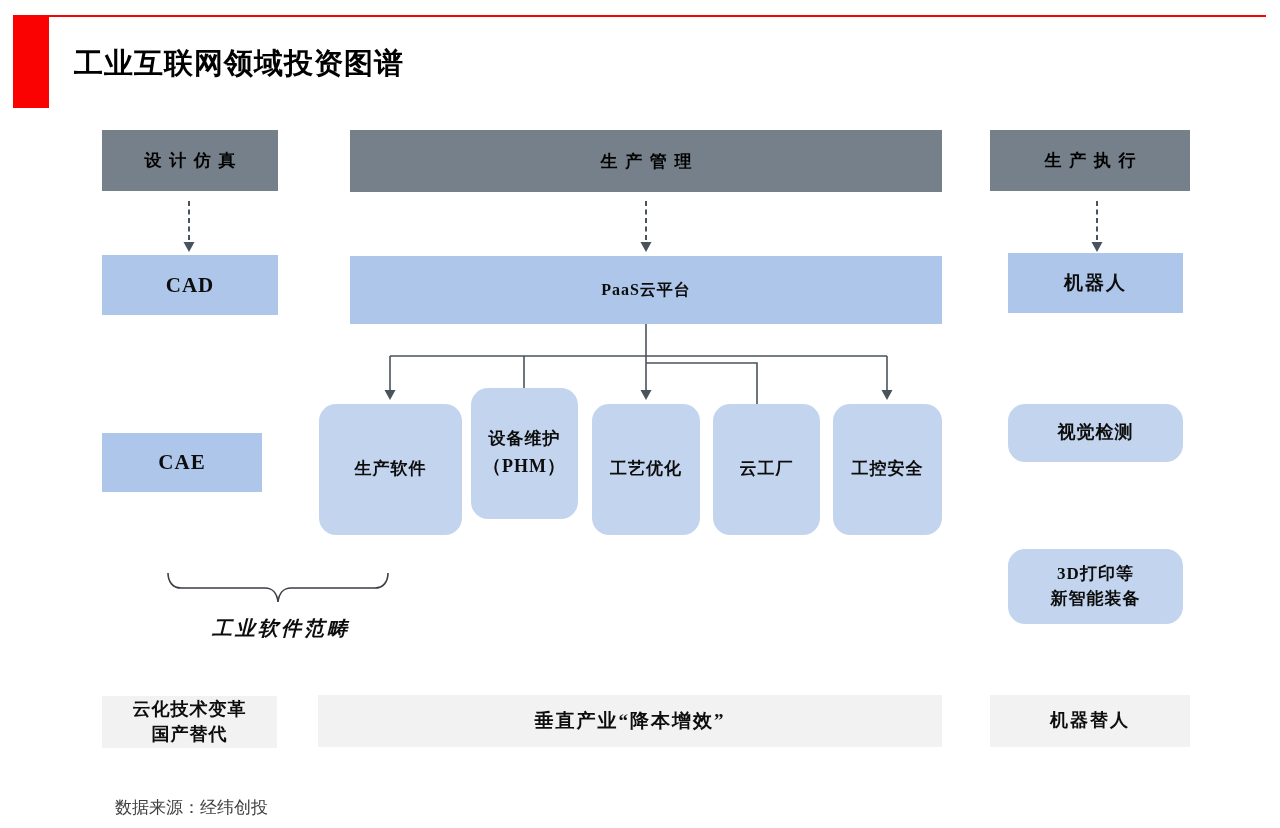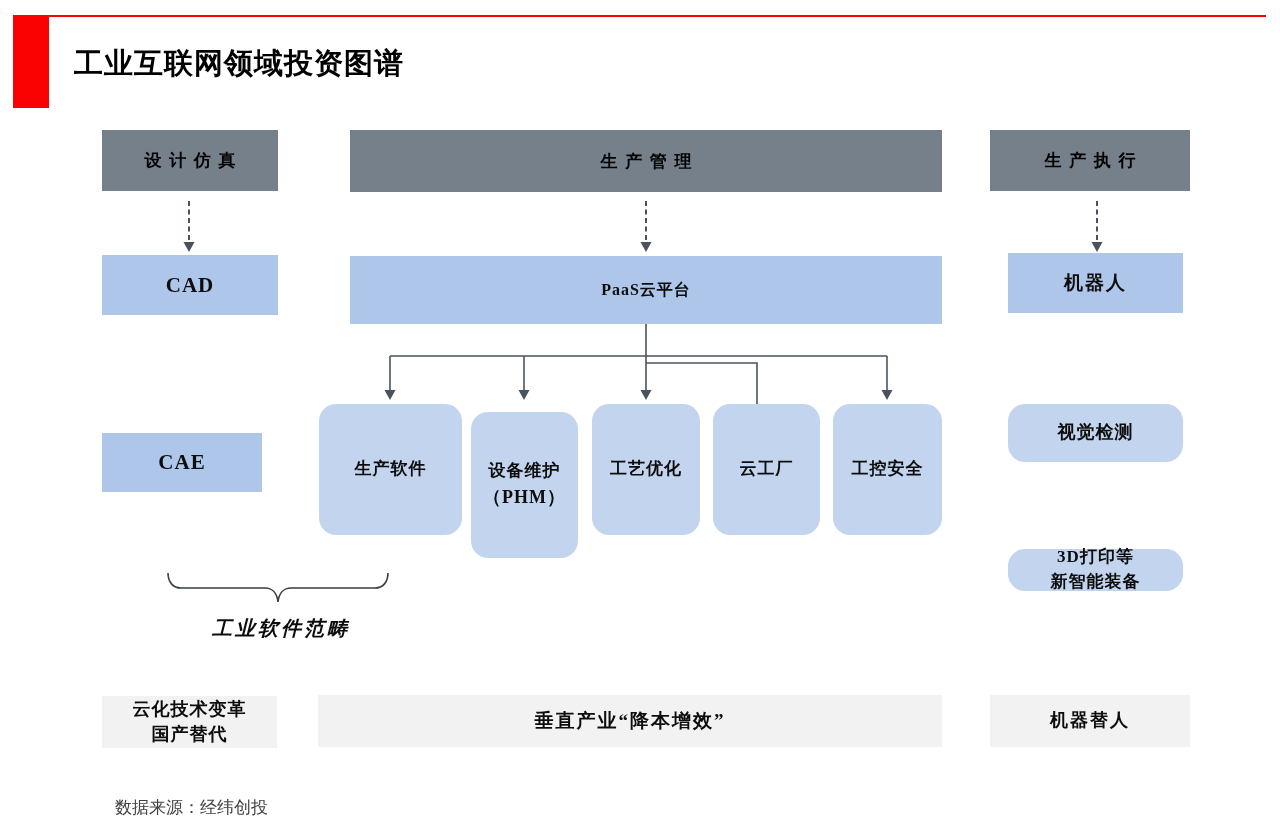--- a/index.html
+++ b/index.html
@@ -100,36 +100,36 @@
 
   <div class="abs blue latin" style="left:102px;top:255px;width:176px;height:60px;">CAD</div>
   <div class="abs blue latin" style="left:350px;top:256px;width:592px;height:68px;font-size:16px;">PaaS云平台</div>
   <div class="abs blue" style="left:1008px;top:253px;width:175px;height:60px;">机器人</div>
 
   <div class="abs blue latin" style="left:102px;top:433px;width:160px;height:59px;">CAE</div>
 
   <div class="abs blue2" style="left:319px;top:404px;width:143px;height:131px;">
     <span>生产软件</span>
   </div>
-  <div class="abs blue2" style="left:471px;top:412px;width:107px;height:146px;">
+  <div class="abs blue2" style="left:471px;top:388px;width:107px;height:131px;">
     <span>设备维护</span>
     <span style="font-size:18px;">（PHM）</span>
   </div>
   <div class="abs blue2" style="left:592px;top:404px;width:108px;height:131px;">
     <span>工艺优化</span>
   </div>
   <div class="abs blue2" style="left:713px;top:404px;width:107px;height:131px;">
     <span>云工厂</span>
   </div>
   <div class="abs blue2" style="left:833px;top:404px;width:109px;height:131px;">
     <span>工控安全</span>
   </div>
 
   <div class="abs blue2" style="left:1008px;top:404px;width:175px;height:58px;font-size:18px;">视觉检测</div>
-  <div class="abs blue2" style="left:1008px;top:549px;width:175px;height:42px;font-size:17px;line-height:1.45;">
+  <div class="abs blue2" style="left:1008px;top:549px;width:175px;height:75px;font-size:17px;line-height:1.45;">
     <span>3D打印等</span>
     <span>新智能装备</span>
   </div>
 
   <div class="abs brace-label" style="left:181px;top:615px;width:200px;">工业软件范畴</div>
 
   <div class="abs bottom-box" style="left:102px;top:696px;width:175px;height:52px;">
     <span>云化技术变革</span>
     <span>国产替代</span>
   </div>

